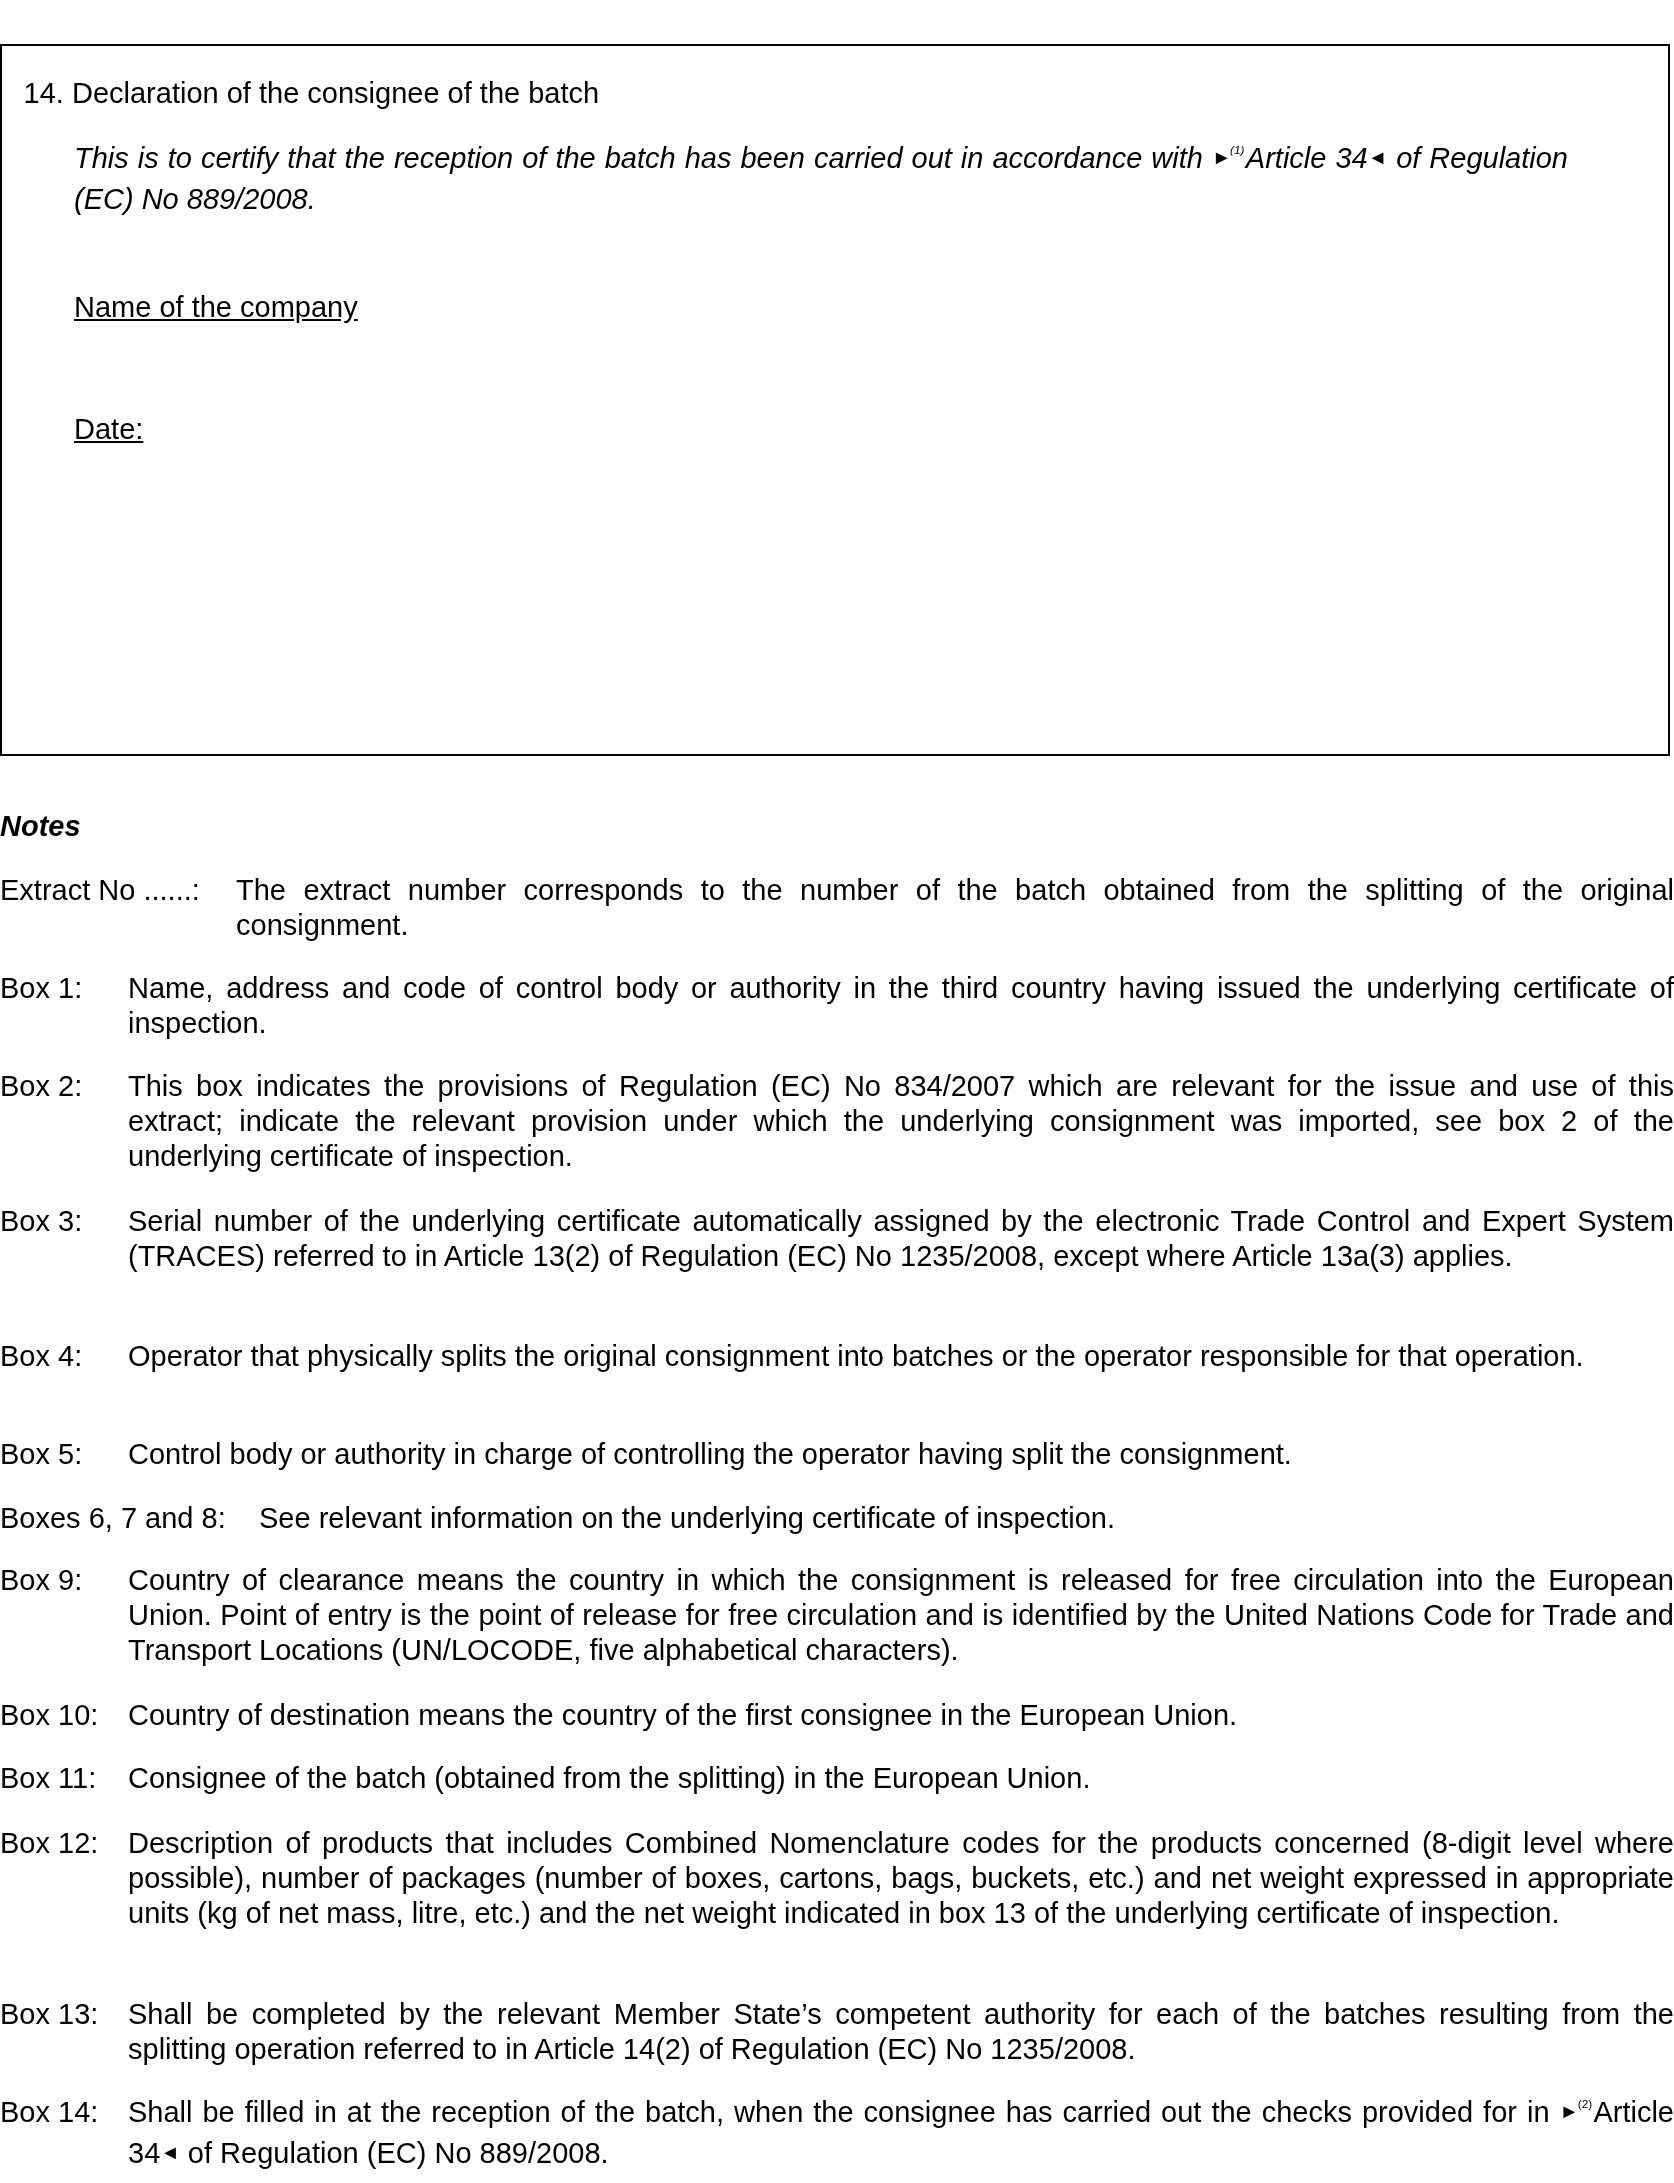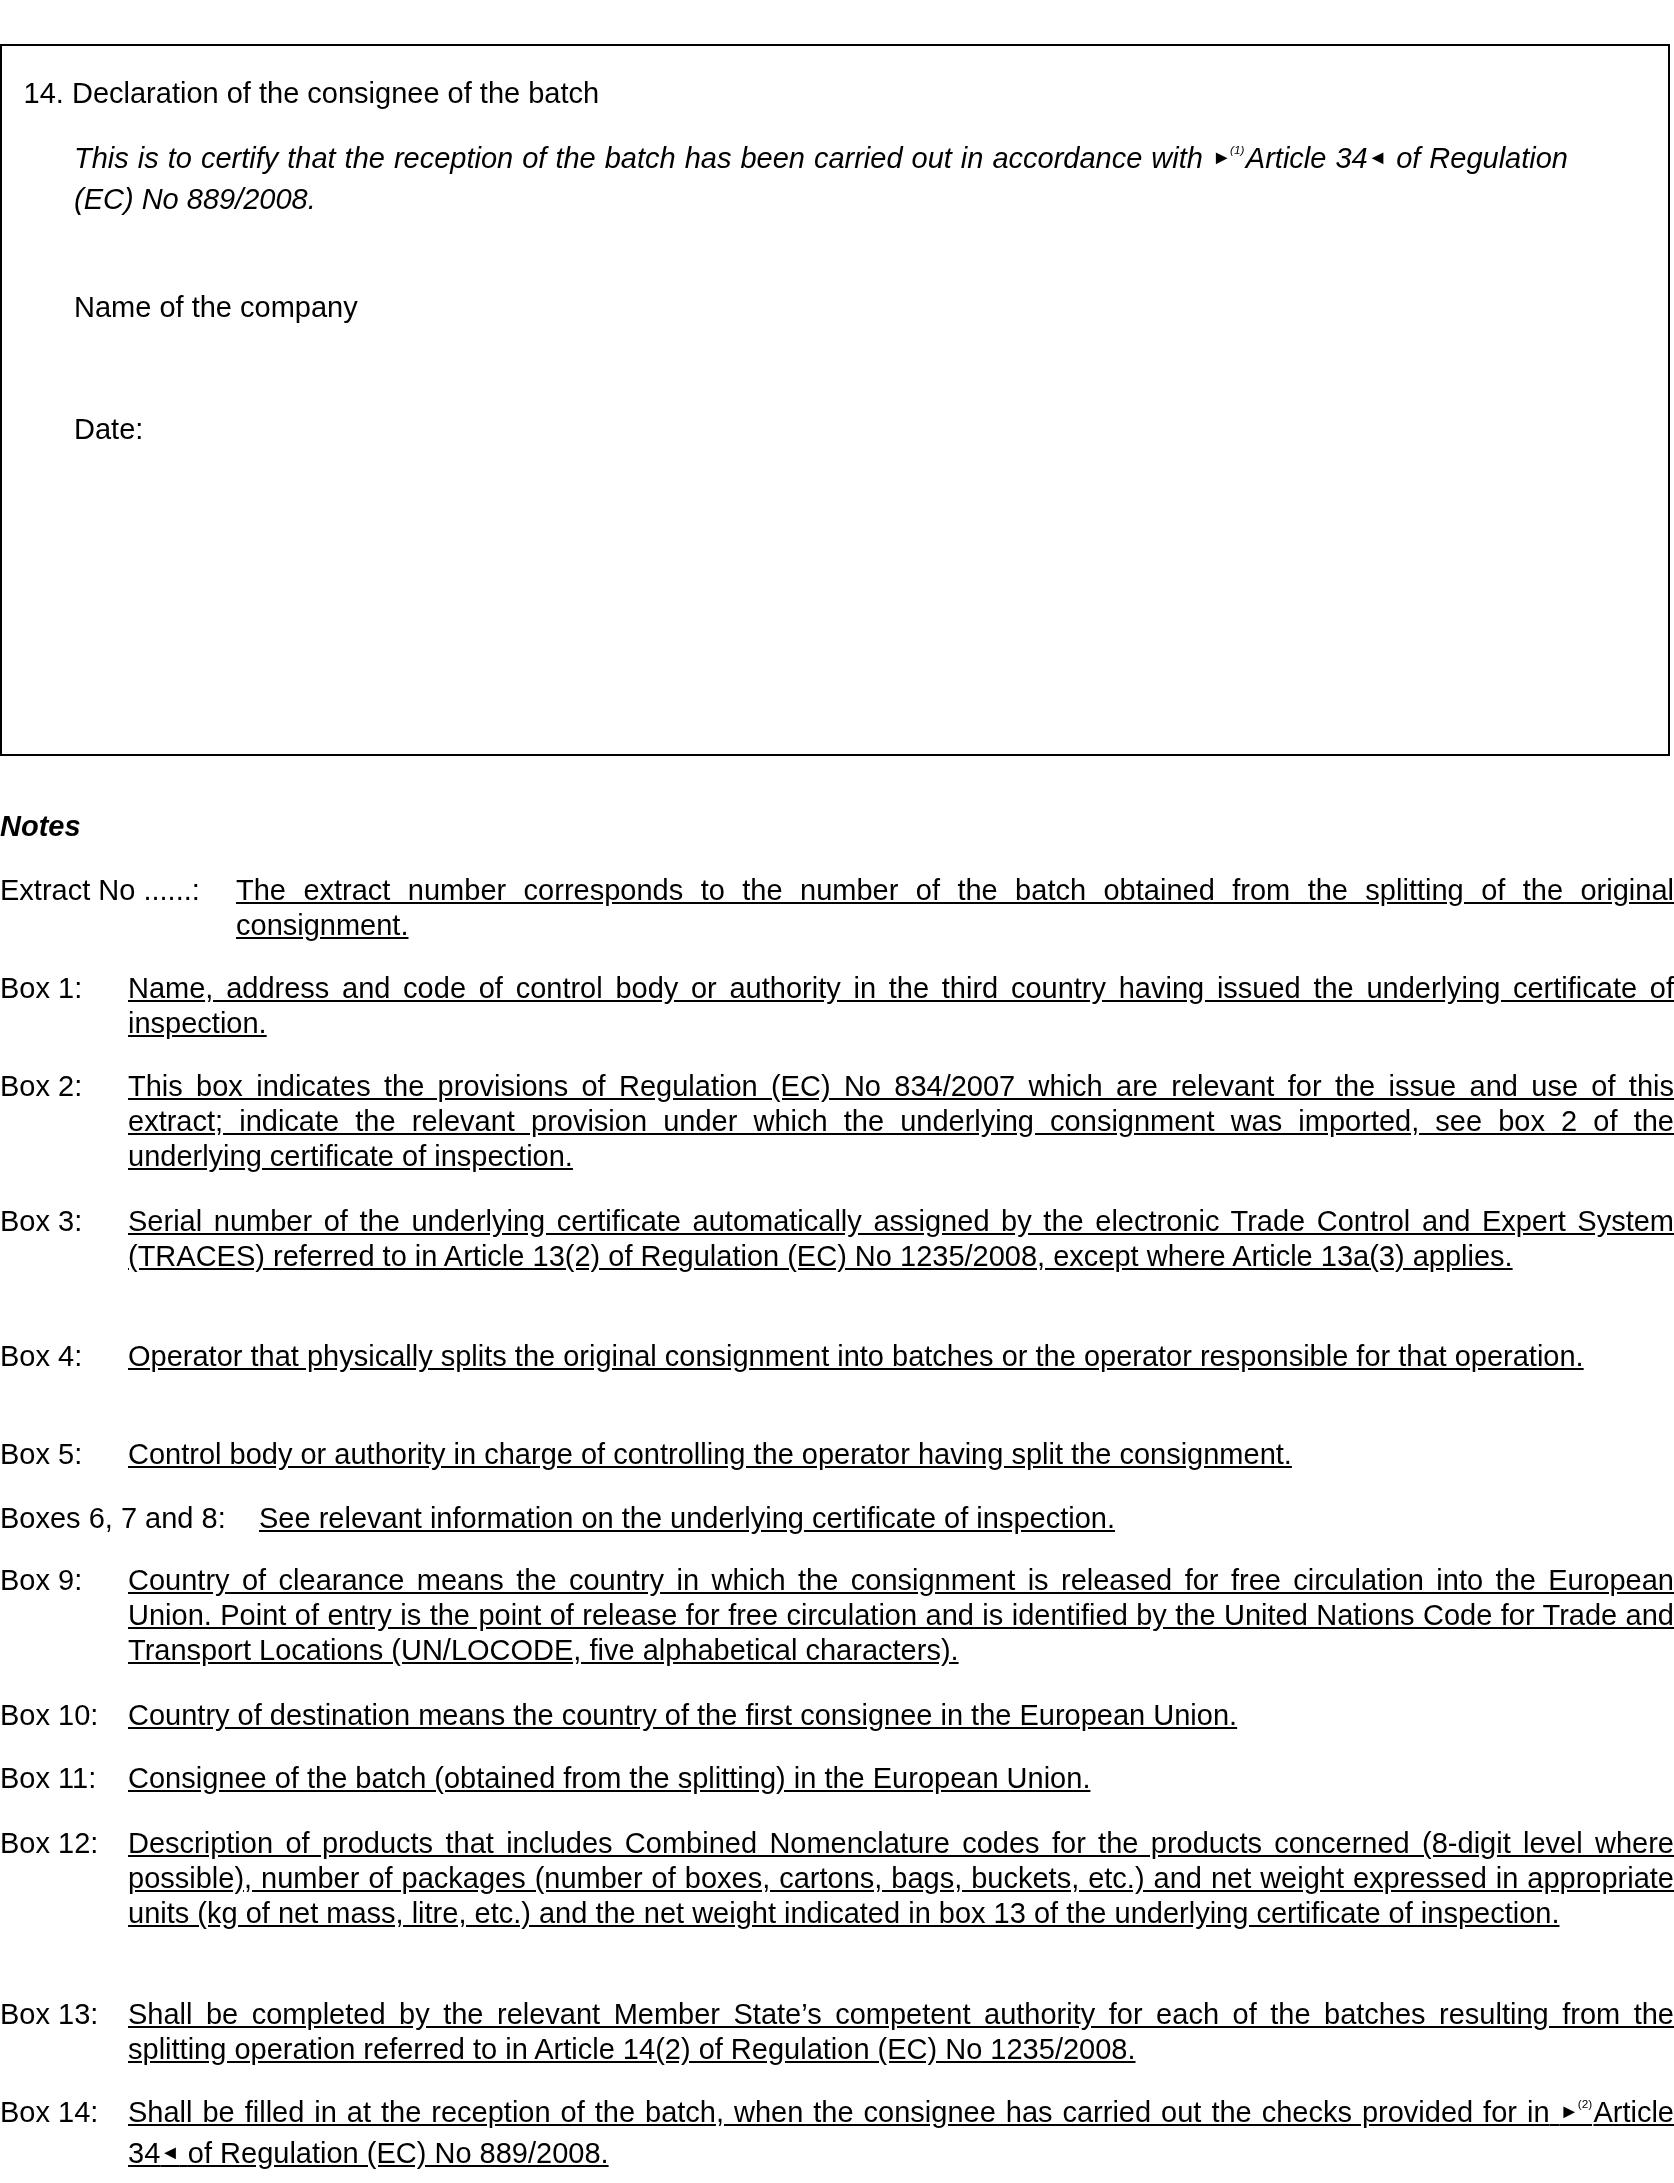--- a/index.html
+++ b/index.html
@@ -10,27 +10,27 @@
   }
   .form-box {
     position: absolute; left: 0; top: 0; width: 1670px; height: 712px;
     border: 2px solid #000; box-sizing: border-box; margin-top: 44px;
   }
   .box-title { position: absolute; left: 21.6px; top: 29.5px; white-space: nowrap; }
   .certify {
     position: absolute; left: 72px; top: 95px; width: 1494px;
     text-align: justify; text-align-last: left; font-style: italic;
   }
-  .field-label { position: absolute; left: 72px; white-space: nowrap; }
+  .field-label { position: absolute; left: 72px; white-space: nowrap; text-decoration: underline; }
   .marker { font-size: 19.7px; position: relative; top: -3.9px; }
   .sup { font-size: 11.8px; position: relative; top: -14.4px; margin-left: -1.3px; margin-right: 1.3px; }
   .notes-title { position: absolute; left: 0; top: 809px; font-style: italic; font-weight: bold; }
   .note { position: absolute; left: 0; width: 1674px; }
   .note .lbl { position: absolute; left: 0; top: 0; white-space: nowrap; text-align: center; }
-  .note .txt { position: absolute; right: 0; top: 0; text-align: justify; text-align-last: left; text-decoration: underline; }
+  .note .txt { position: absolute; right: 0; top: 0; text-align: justify; text-align-last: left; }
 </style>
 </head>
 <body>
 
 <div class="form-box">
   <div class="box-title">14. Declaration of the consignee of the batch</div>
   <div class="certify">
     <span>This is to certify that the reception of the batch has been carried out in accordance with</span>
     <span class="marker">►</span><span class="sup">(1)</span><span>Article 34</span><span class="marker">◄</span>
     <span>of Regulation (EC) No 889/2008.</span>

